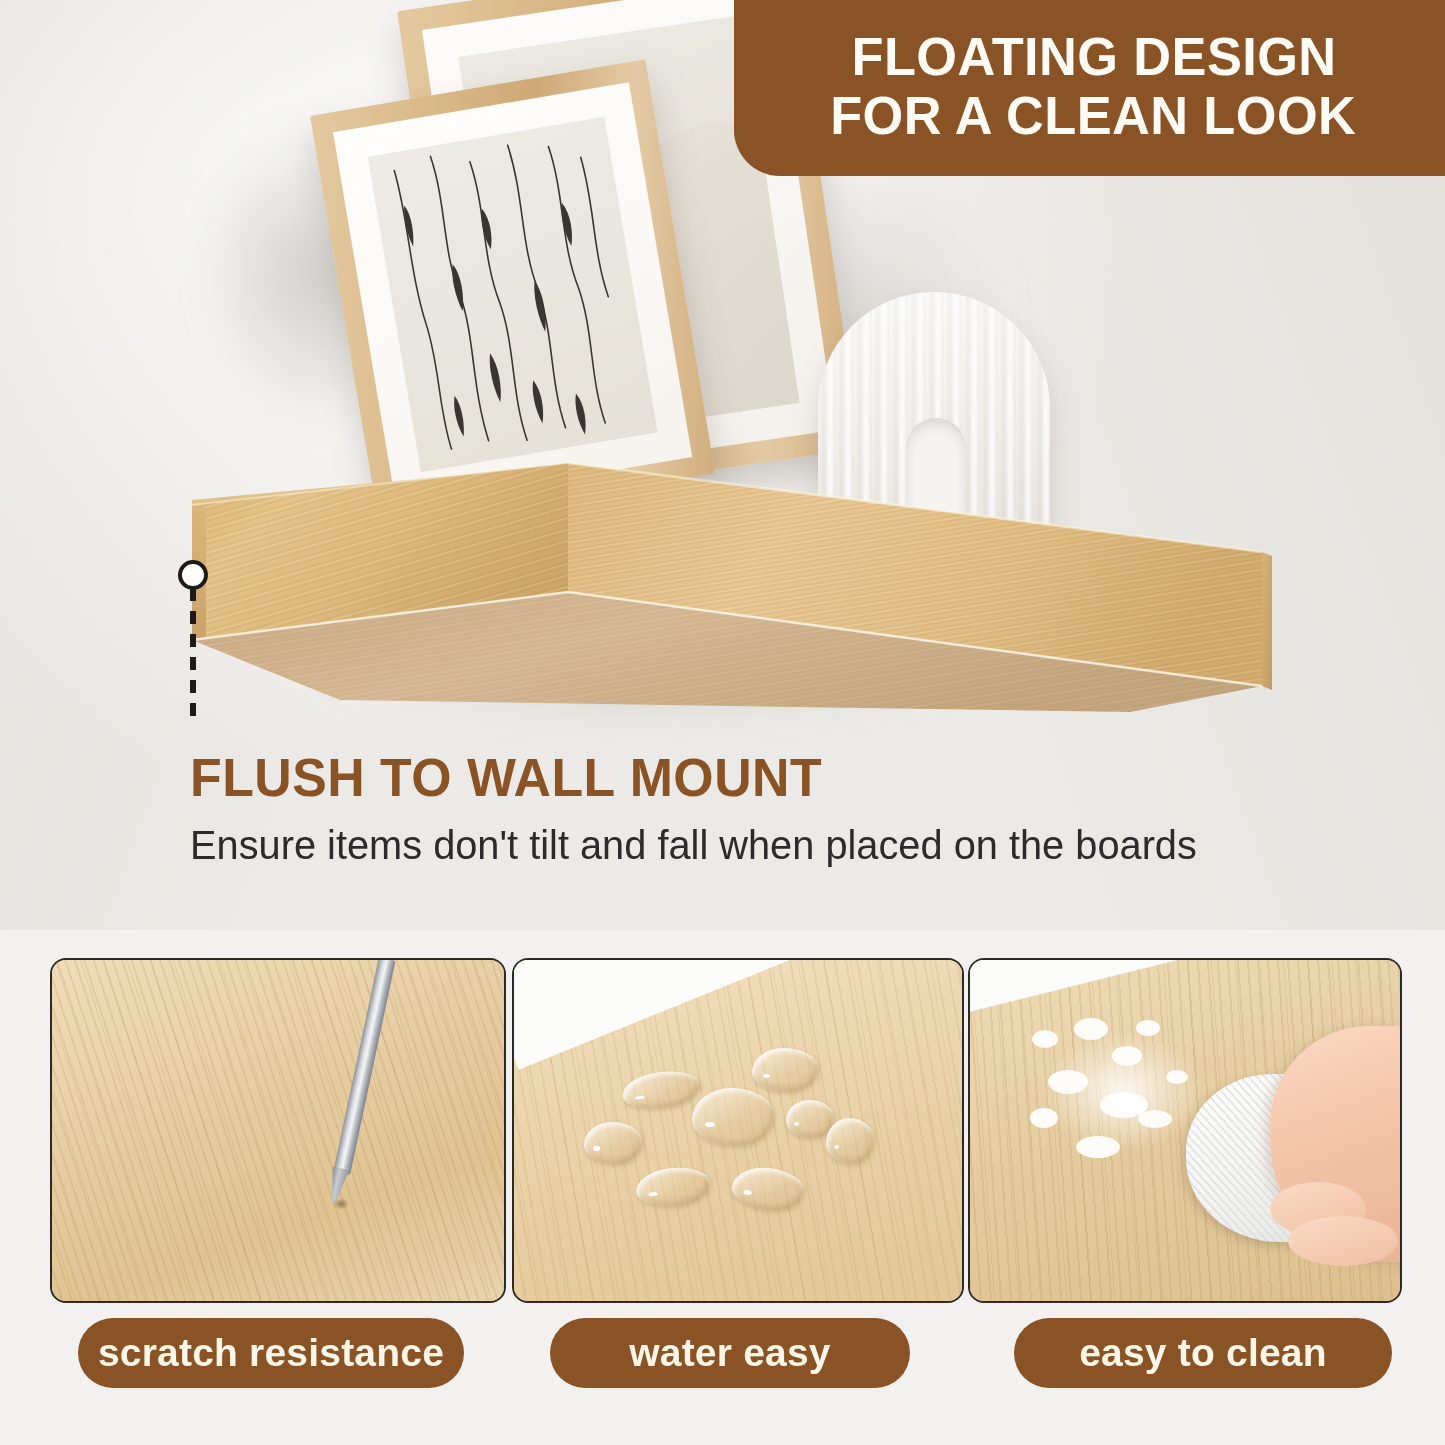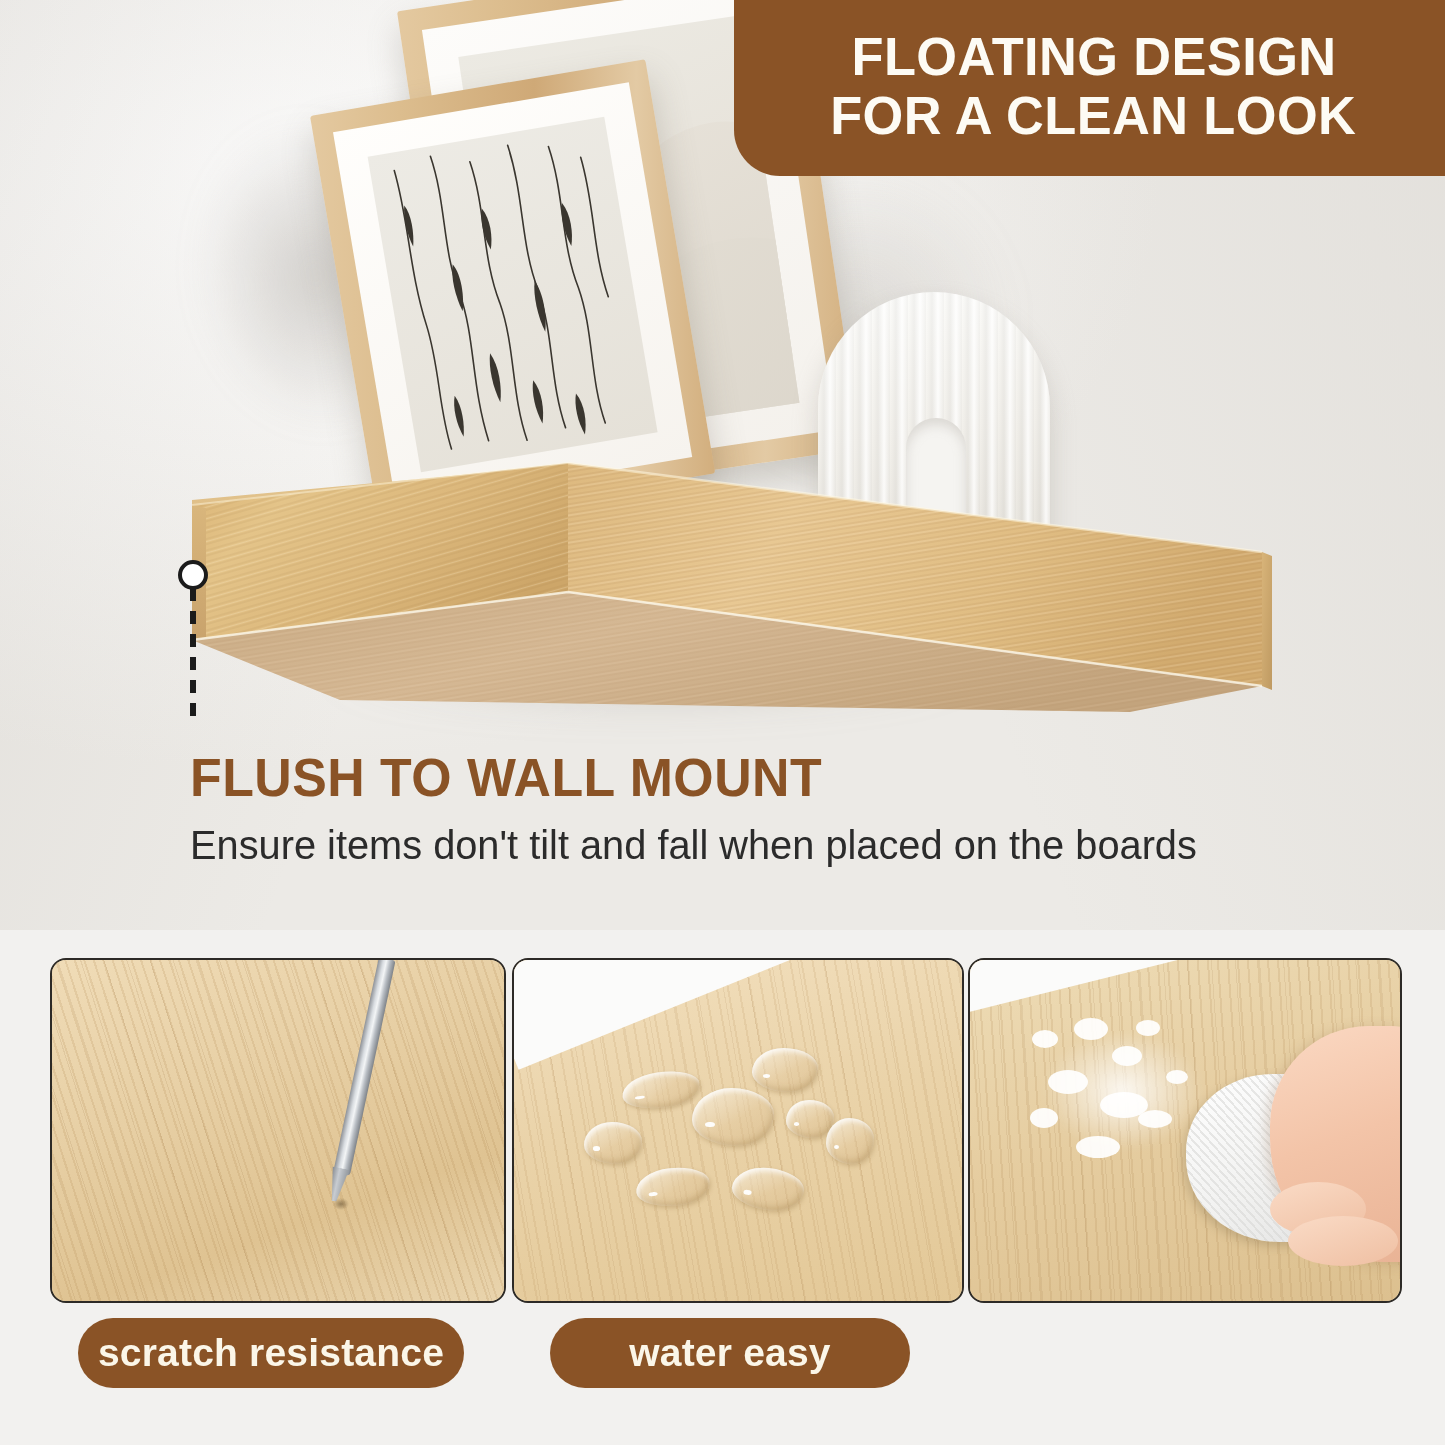--- a/index.html
+++ b/index.html
@@ -328,15 +328,18 @@
     </div>
   </div>
 
   <div class="badges">
     <div class="badge" id="badge0">
       <span>scratch resistance</span>
     </div>
     <div class="badge" id="badge1">
       <span>water easy</span>
     </div>
+    <div class="badge" id="badge2">
+      <span>easy to clean</span>
+    </div>
   </div>
 
 </div>
 
 </body></html>

